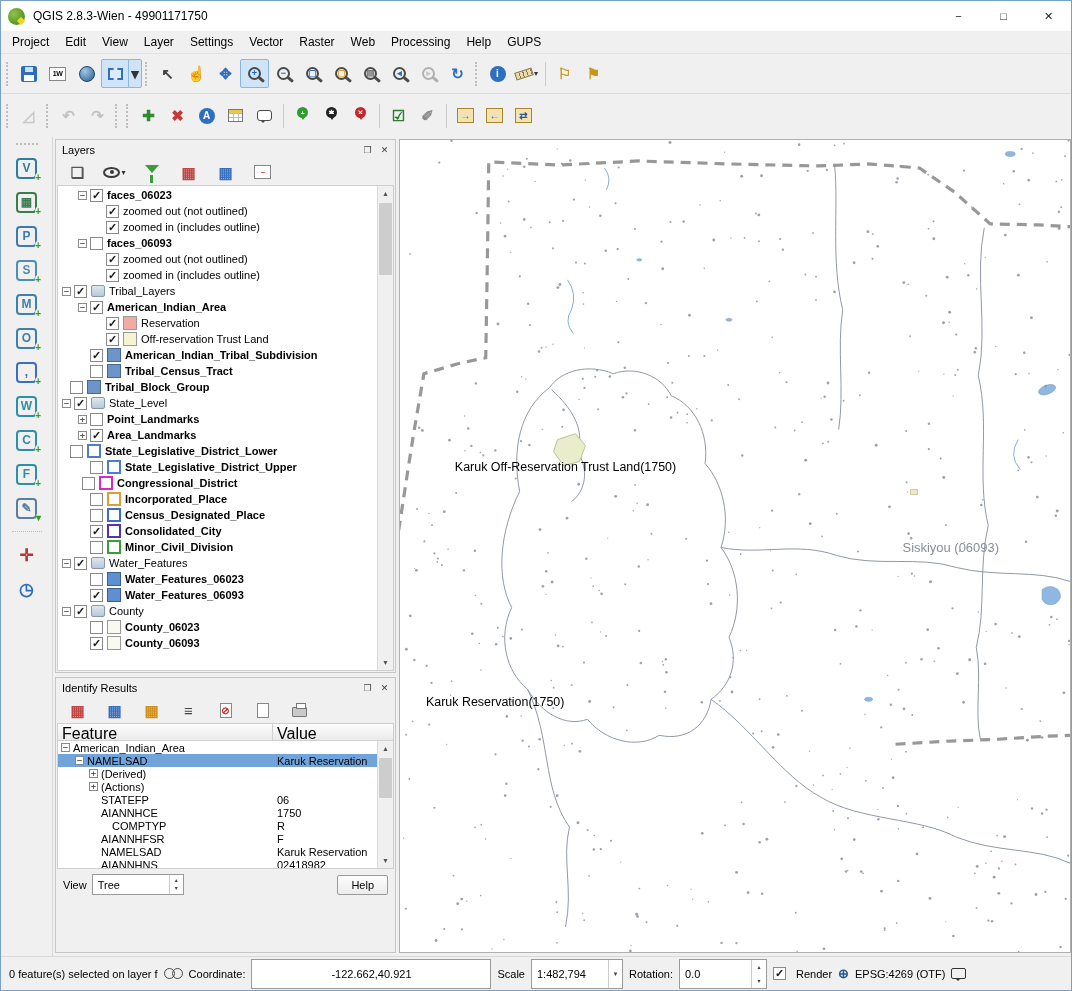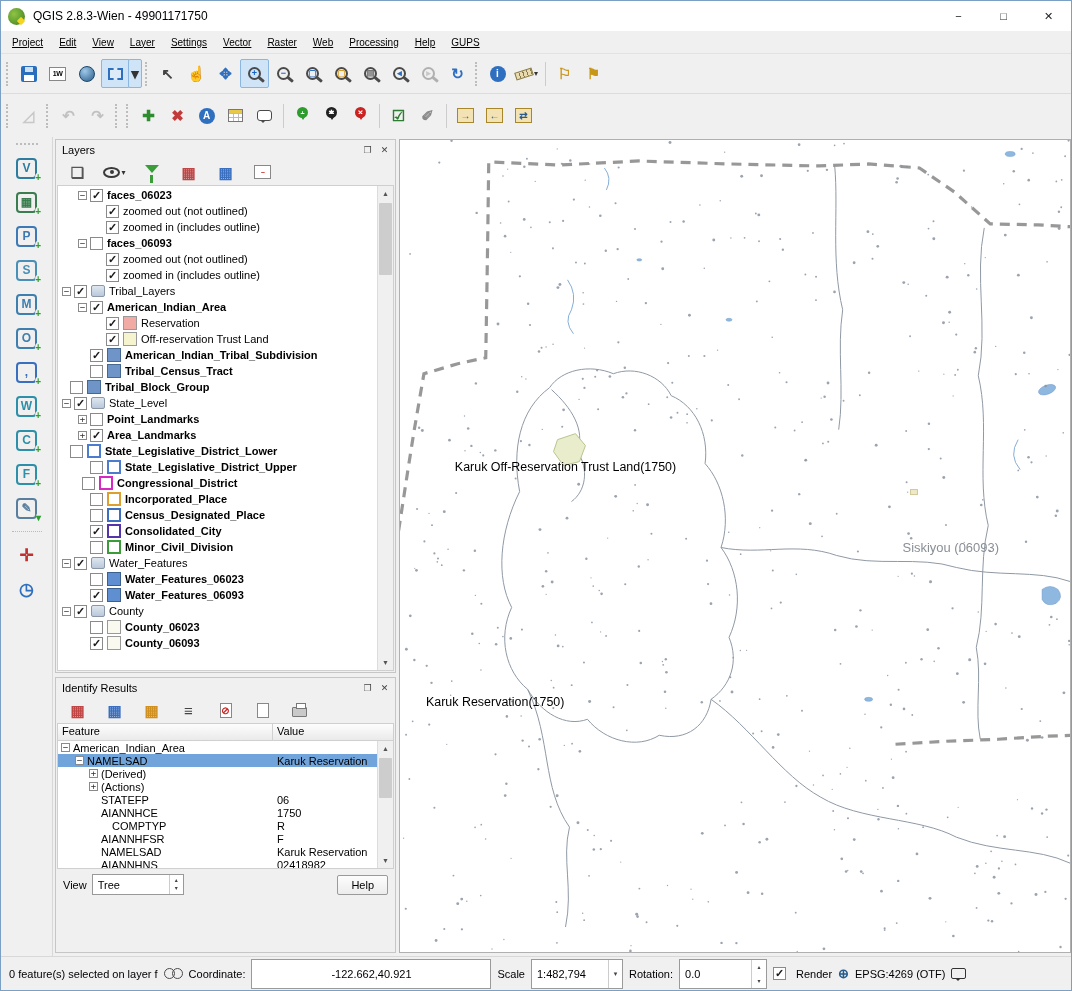--- a/index.html
+++ b/index.html
@@ -6,21 +6,21 @@
   body{margin:0;background:#888;font-family:"Liberation Sans",sans-serif;}
   #app{width:1072px;height:991px;display:flex;flex-direction:column;background:#f0f0f0;border:1px solid #7aa0c4;color:#000;overflow:hidden;}
   
   .titlebar{height:30px;background:#fff;display:flex;align-items:center;flex:0 0 auto;}
   .qgis-logo{width:17px;height:17px;margin:0 8px 0 7px;border-radius:50%;background:radial-gradient(circle at 35% 35%,#8ec445,#3c7d1e);position:relative;flex:0 0 auto;}
   .qgis-logo::after{content:"";position:absolute;right:1px;bottom:1px;width:6px;height:6px;background:#f4d51f;border-radius:1px;transform:rotate(45deg);}
   .title-text{font-size:12px;}
   .win-btns{margin-left:auto;display:flex;height:100%;}
   .win-btn{width:45px;height:100%;display:flex;align-items:center;justify-content:center;font-size:11px;color:#222;}
   
-  .menubar{height:22px;display:flex;align-items:center;font-size:10px;background:#f0f0f0;padding-left:3px;flex:0 0 auto;text-decoration:underline;}
+  .menubar{height:22px;display:flex;align-items:center;font-size:12px;background:#f0f0f0;padding-left:3px;flex:0 0 auto;}
   .menu-item{padding:3px 8px;}
   
   .toolbar{display:flex;align-items:center;background:#f0f0f0;flex:0 0 auto;padding-left:2px;}
   #toolbar1{height:40px;border-top:1px solid #e2e2e2;}
   #toolbar2{height:44px;border-top:1px solid #dcdcdc;}
   .tbtn{width:29px;height:29px;display:flex;align-items:center;justify-content:center;border:1px solid transparent;border-radius:2px;position:relative;flex:0 0 auto;}
   .tbtn.narrow{width:14px;margin-left:-2px;}
   .tbtn.pressed{background:#cfe4f7;border-color:#8ab6e0;}
   .tbtn.disabled{opacity:.38;}
   .tb-handle{width:5px;height:24px;border-left:2px dotted #bdbdbd;margin:0 3px;flex:0 0 auto;}
@@ -83,21 +83,21 @@
   .ic-group{width:14px;height:12px;margin-right:4px;flex:0 0 auto;background:linear-gradient(#dfe7f0,#b9c8da);border:1px solid #8a97a8;border-radius:2px;}
   .swatch{width:14px;height:14px;margin-right:4px;flex:0 0 auto;border:1px solid #777;}
   .swatch.thick{border-width:2px;}
   .tlabel.b{font-weight:bold;}
   .sb{position:absolute;top:0;right:0;bottom:0;width:16px;background:#f0f0f0;border-left:1px solid #dcdcdc;}
   .sb .ar{position:absolute;left:0;width:15px;height:15px;font-size:7px;color:#555;display:flex;align-items:center;justify-content:center;}
   .sb .up{top:0;}.sb .dn{bottom:0;}
   .sb .thumb{position:absolute;left:1px;width:13px;background:#cdcdcd;border-radius:1px;}
   
   #identify-table{flex:0 0 auto;height:146px;background:#fff;border:1px solid #cfcfcf;margin:0 1px;position:relative;overflow:hidden;}
-  .it-head{height:17px;display:flex;background:linear-gradient(#fdfdfd,#eaeaea);border-bottom:1px solid #d0d0d0;font-size:11px;position:relative;z-index:1;}
+  .it-head{height:17px;display:flex;background:linear-gradient(#fdfdfd,#eaeaea);border-bottom:1px solid #d0d0d0;font-size:16px;position:relative;z-index:1;}
   .it-head .c1{width:215px;border-right:1px solid #d0d0d0;padding:1px 0 0 4px;}
   .it-head .c2{flex:1;padding:1px 0 0 4px;}
   #identify-rows{position:absolute;top:17px;left:0;right:16px;bottom:0;overflow:hidden;}
   .irow{height:13px;display:flex;align-items:center;font-size:11px;white-space:nowrap;}
   .irow .f{width:215px;display:flex;align-items:center;height:100%;overflow:hidden;}
   .irow .v{flex:1;padding-left:4px;}
   .irow.sel{background:#71a4da;}
   .isb{top:17px;}
   .opt-row{display:flex;align-items:center;gap:5px;padding:5px 7px 2px;font-size:11px;flex:0 0 auto;}
   .combo{height:21px;background:#fff;border:1px solid #999;display:flex;align-items:center;padding-left:5px;position:relative;}

